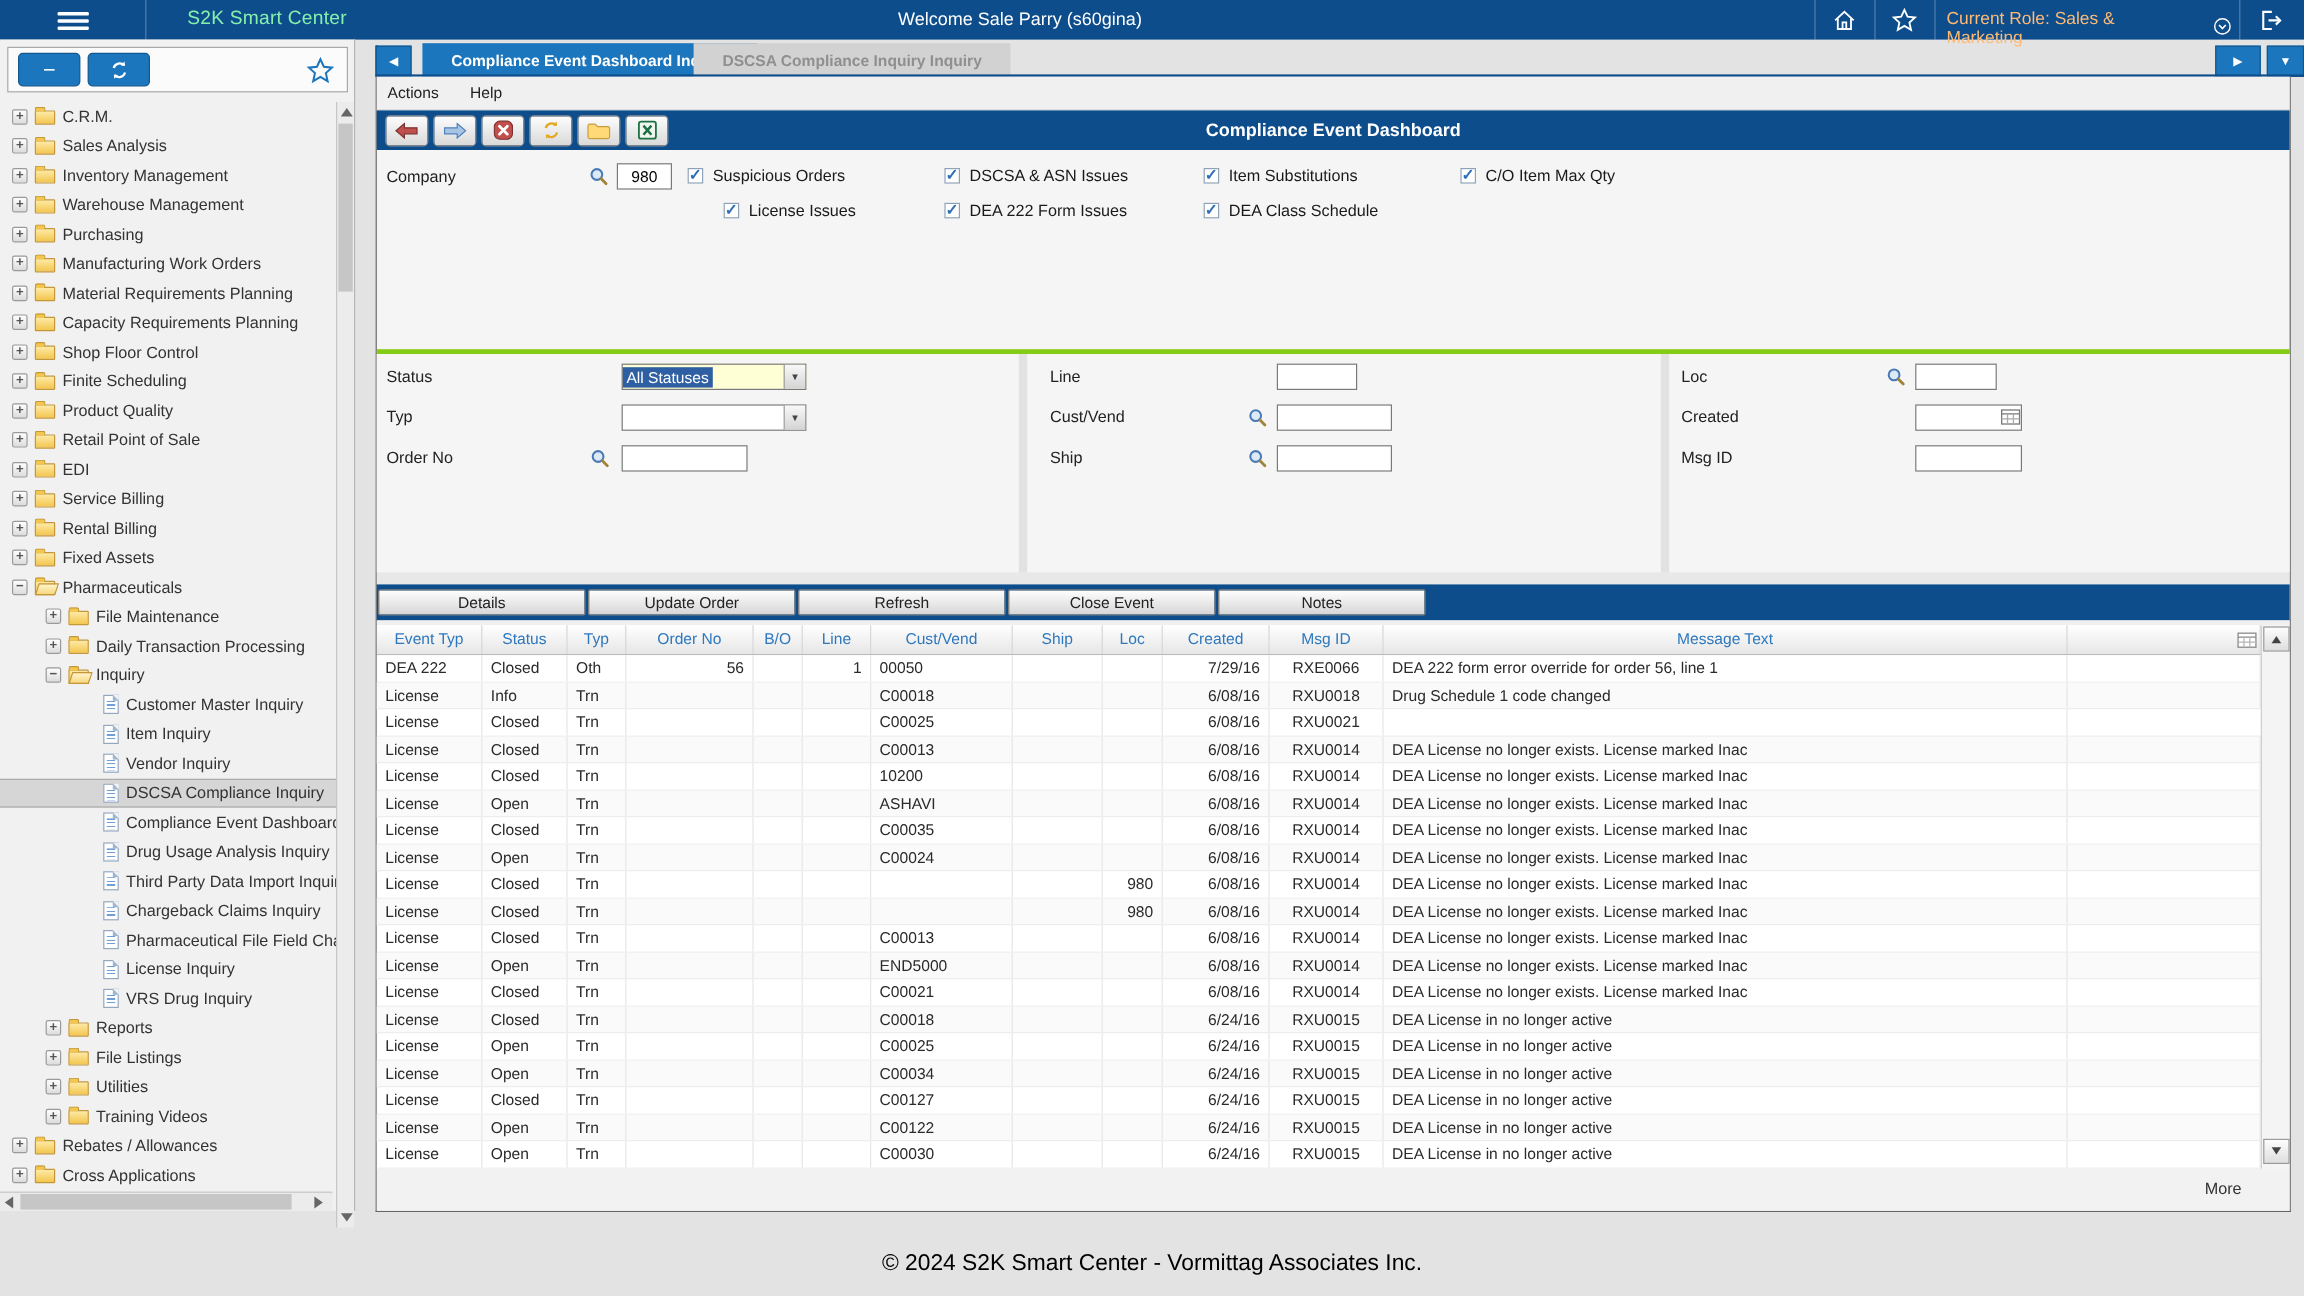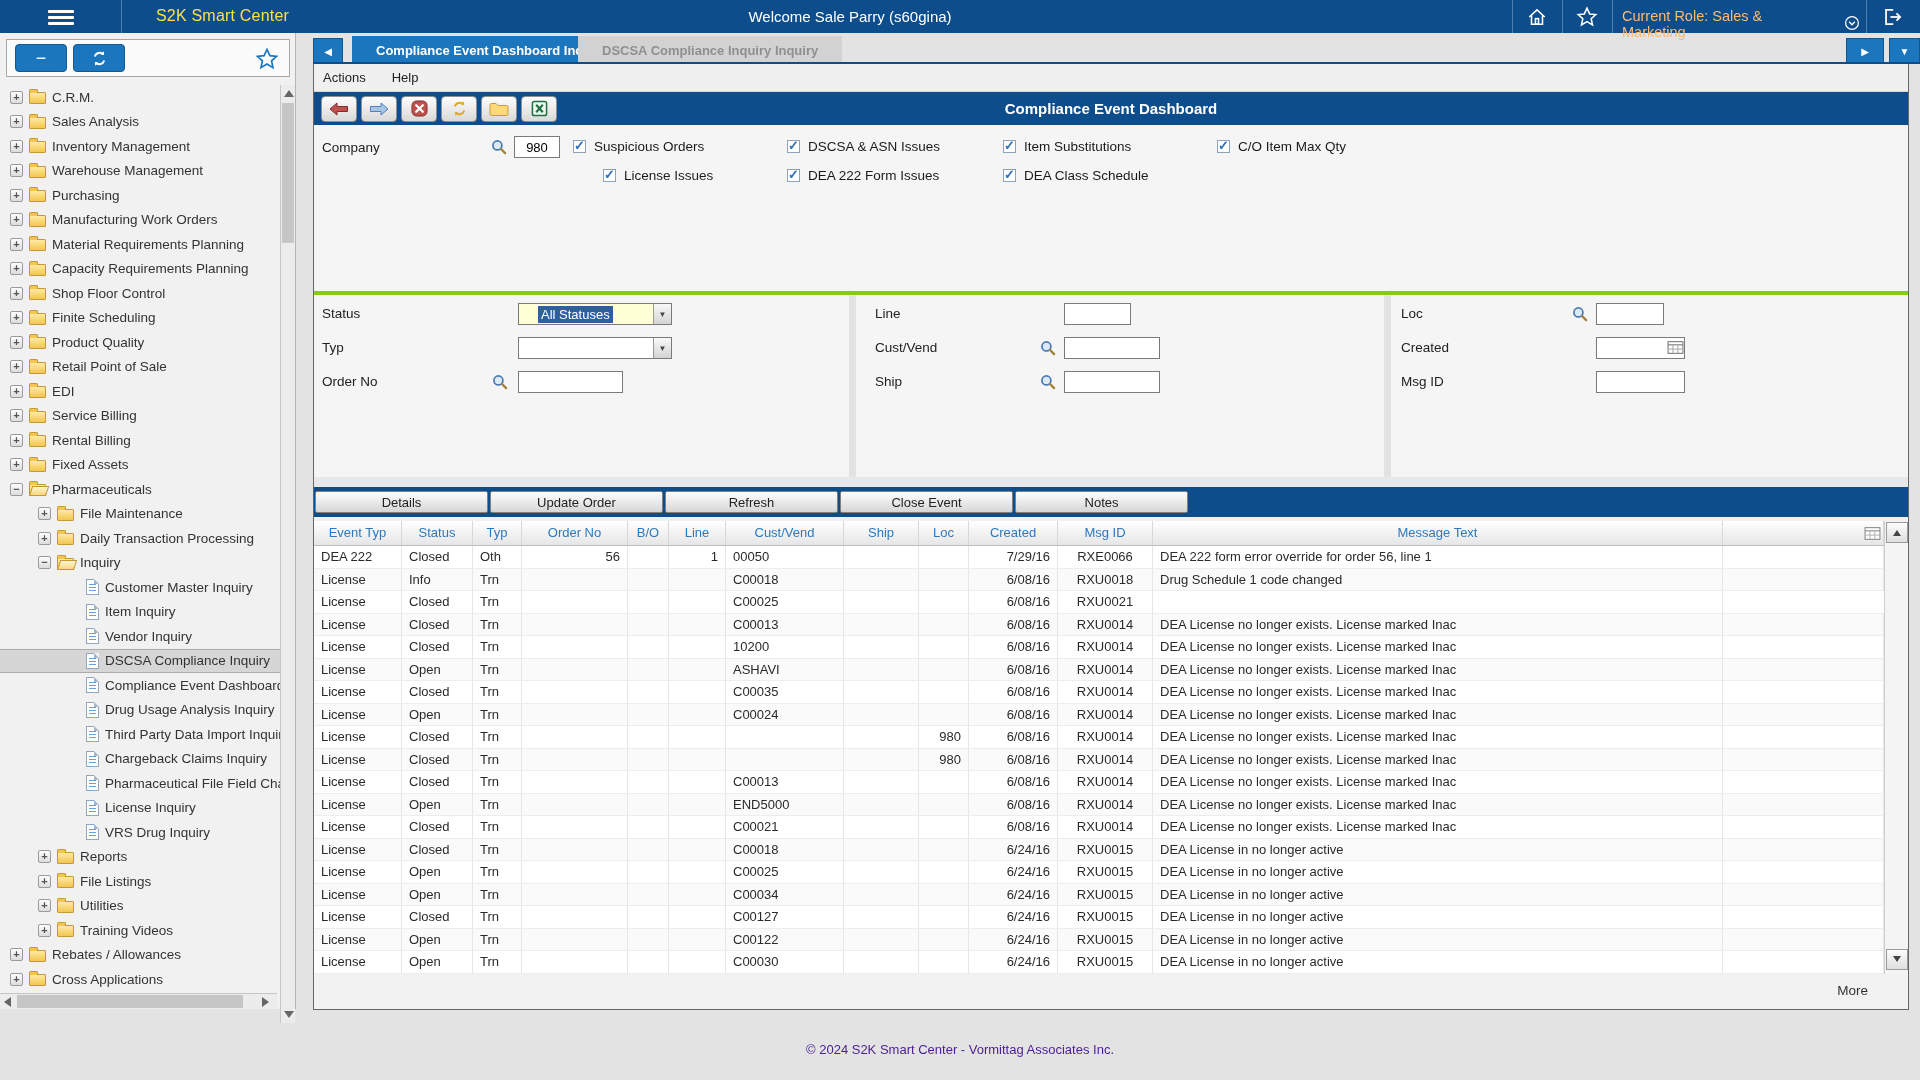--- a/index.html
+++ b/index.html
@@ -4,21 +4,21 @@
 <style>
   * { box-sizing: border-box; margin: 0; padding: 0; }
   html,body { width:1920px; height:1080px; overflow:hidden; }
   body { font-family:"Liberation Sans", sans-serif; background:#e3e3e3; position:relative; }
 
   
   .topbar { position:absolute; left:0; top:0; width:1920px; height:33px; background:#0d4d8c; }
   .hamburger { position:absolute; left:44px; top:7px; width:34px; height:20px; cursor:pointer; }
   .hamburger i { display:block; height:3px; background:#fff; margin:3px 4px; border-radius:1px; }
   .tb-div { position:absolute; top:0; width:1px; height:33px; background:rgba(255,255,255,.28); }
-  .app-title { position:absolute; left:156px; top:7px; color:#fde047; font-size:16px; letter-spacing:.2px; }
+  .app-title { position:absolute; left:156px; top:7px; color:#86efac; font-size:16px; letter-spacing:.2px; }
   .welcome { position:absolute; left:660px; top:8px; width:380px; text-align:center; color:#fff; font-size:15px; }
   .tb-ico { position:absolute; top:5px; width:30px; height:24px; display:flex; align-items:center; justify-content:center; }
   .role { position:absolute; left:1622px; top:8px; width:238px; color:#fdba74; font-size:14.5px; display:flex; align-items:center; gap:23px; }
 
   
   .sidebar { position:absolute; left:0; top:33px; width:296px; height:976px; background:#f1f1f1; border-right:1px solid #b5b5b5; }
   .side-toolbox { position:absolute; left:6px; top:6px; width:284px; height:38px; background:#fbfbfb; border:1px solid #a8a8a8; }
   .side-btn { position:absolute; top:4px; width:52px; height:28px; background:#1b76bd; border:1px solid #12578d; border-radius:4px; color:#fff; display:flex; align-items:center; justify-content:center; font-size:18px; cursor:pointer; }
   .side-star { position:absolute; right:10px; top:7px; }
   .tree { position:absolute; left:0; top:52px; width:280px; height:938px; overflow:hidden; }
@@ -62,21 +62,21 @@
   .tinput { position:absolute; height:22px; border:1px solid #7a7a7a; background:#fff; font-size:13px; font-family:inherit; padding:0 3px; }
   .searchico { position:absolute; width:16px; height:16px; }
   .cbitem { position:absolute; display:flex; align-items:center; gap:8px; font-size:13.5px; color:#1a1a1a; }
   .cb { width:13px; height:13px; background:#fff; border:1px solid #8fa3b8; position:relative; }
   .cb.checked::after { content:"✓"; position:absolute; left:0; top:-3px; font-size:13px; font-weight:bold; color:#2f6fb8; }
 
   .filtersec { height:182px; background:#e2e2e2; position:relative; }
   .fpanel { position:absolute; top:0; height:182px; background:#f5f5f5; }
   .selectbox { position:absolute; width:154px; height:22px; background:#fff; border:1px solid #7a7a7a; display:flex; align-items:center; }
   .selectbox.hl { background:#ffffd6; }
-  .selval { font-size:13px; padding:1px 3px; margin-left:19px; white-space:nowrap; }
+  .selval { font-size:13px; padding:1px 3px; margin-left:0; white-space:nowrap; }
   .selectbox.hl .selval { background:#2e5fa3; color:#fff; }
   .selbtn { position:absolute; right:0; top:0; width:18px; height:20px; background:linear-gradient(#f8f8f8,#d4d4d4); border-left:1px solid #999; display:flex; align-items:center; justify-content:center; font-size:8px; color:#444; cursor:pointer; }
   .calico { position:absolute; width:17px; height:15px; }
 
   .gapbar { height:10px; background:#e8e8e8; }
   .actionbar { height:30px; background:#0d4d8c; display:flex; align-items:center; gap:2px; padding-left:1px; }
   .abtn { width:173px; height:22px; background:linear-gradient(#fefefe,#d6d6d6); border:1px solid #808080; border-radius:2px; font-size:13px; color:#222; font-family:inherit; cursor:pointer; }
   .gap2 { height:4px; background:#f0f0f0; }
 
   .gridwrap { position:relative; height:452.5px; }
@@ -87,21 +87,21 @@
   .grow:nth-child(even) { background:#fafafa; }
   .grow .c { font-size:13px; color:#2a2a2a; line-height:21px; padding:0 7px; border-right:1px solid #e6e6e6; overflow:hidden; white-space:nowrap; }
   .grow .c.r { text-align:right; } .grow .c.cc { text-align:center; }
   .scrollcol { position:absolute; right:0; top:0; width:24px; height:452.5px; background:#f4f4f4; border-left:1px solid #cfcfcf; }
   .scbtn { position:absolute; left:1px; width:22px; height:21px; background:linear-gradient(#fdfdfd,#dedede); border:1px solid #9a9a9a; display:flex; align-items:center; justify-content:center; cursor:pointer; }
   .hgrid-ico { position:absolute; right:27px; top:5px; }
 
   .filler { flex:1; background:#f2f2f2; position:relative; }
   .more { position:absolute; right:40px; top:9px; font-size:13.5px; color:#333; cursor:pointer; }
 
-  .footer { position:absolute; left:0; top:1042px; width:1920px; text-align:center; font-size:13px; color:#4c1d95; }
+  .footer { position:absolute; left:0; top:1042px; width:1920px; text-align:center; font-size:19px; color:#000000; }
 </style>
 </head>
 <body>
 
 <div class="topbar">
   <div class="hamburger">
       <i></i>
       <i></i>
       <i></i>
     </div>

